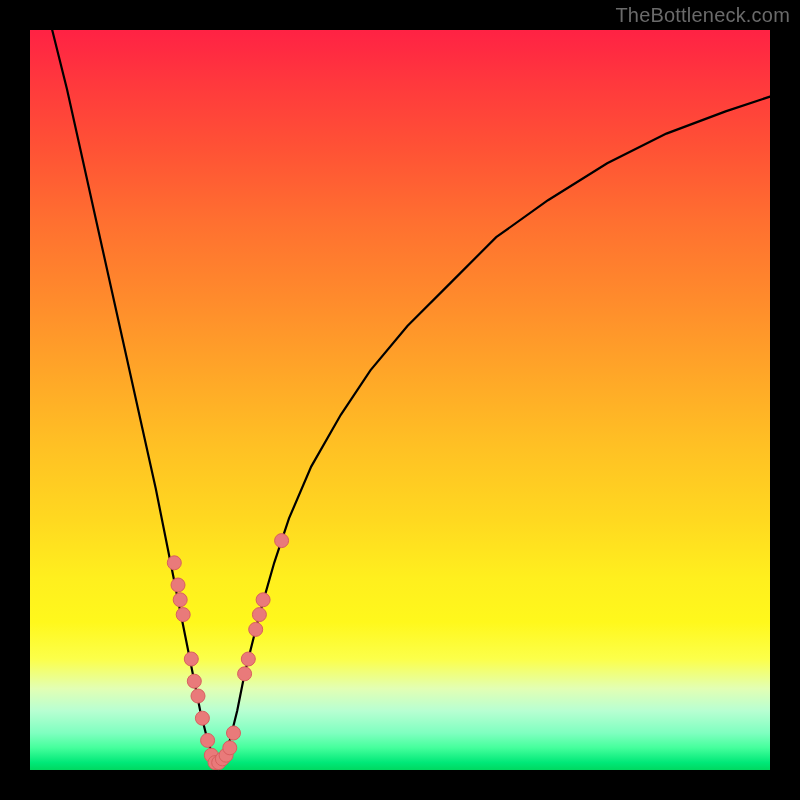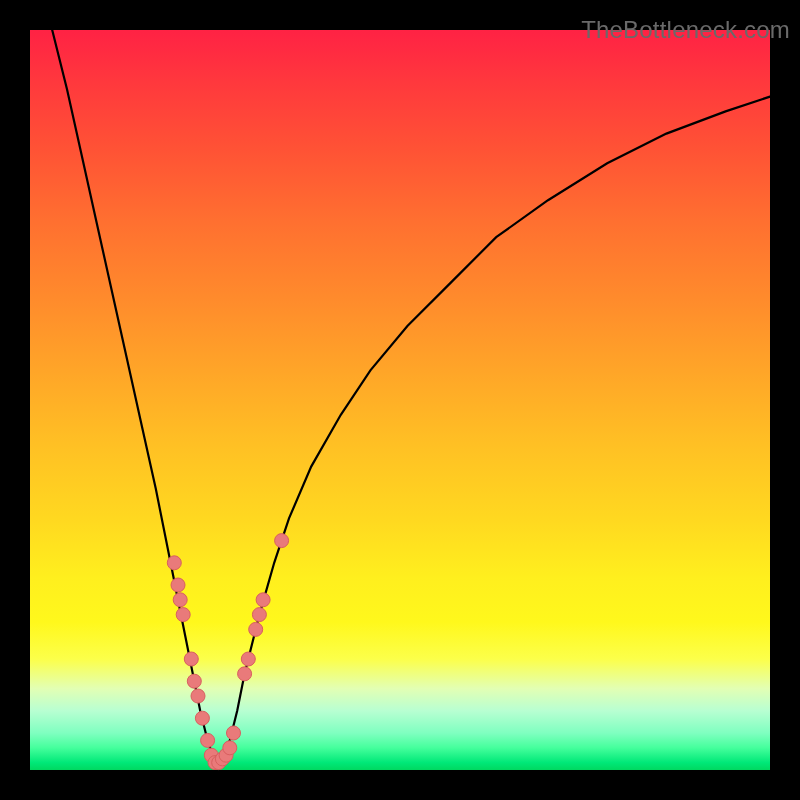--- a/index.html
+++ b/index.html
@@ -36,24 +36,24 @@
       #fcff4a 85%,
       #e2ffb4 89%,
       #b8ffd2 92%,
       #7fffc0 95%,
       #45ff9c 97%,
       #00e878 99%,
       #00d860 100%);
   }
   .watermark {
     position: absolute;
-    top: 16px;
+    top: 4px;
     right: 10px;
     color: #6a6a6a;
-    font-size: 24px;
+    font-size: 20px;
     font-weight: 500;
     letter-spacing: 0.2px;
     user-select: none;
   }
   svg.curve {
     position: absolute;
     inset: 0;
     width: 100%;
     height: 100%;
     overflow: visible;

